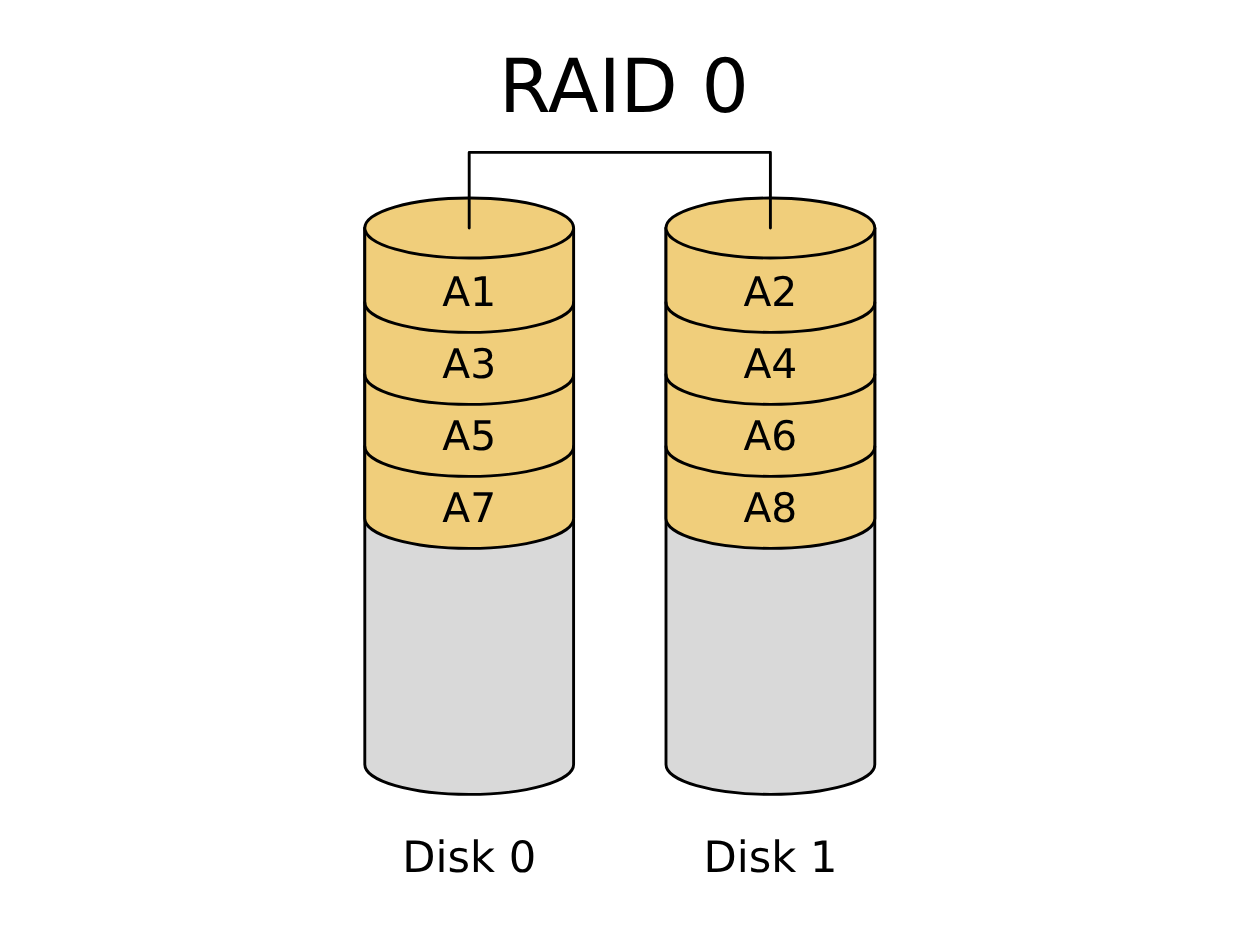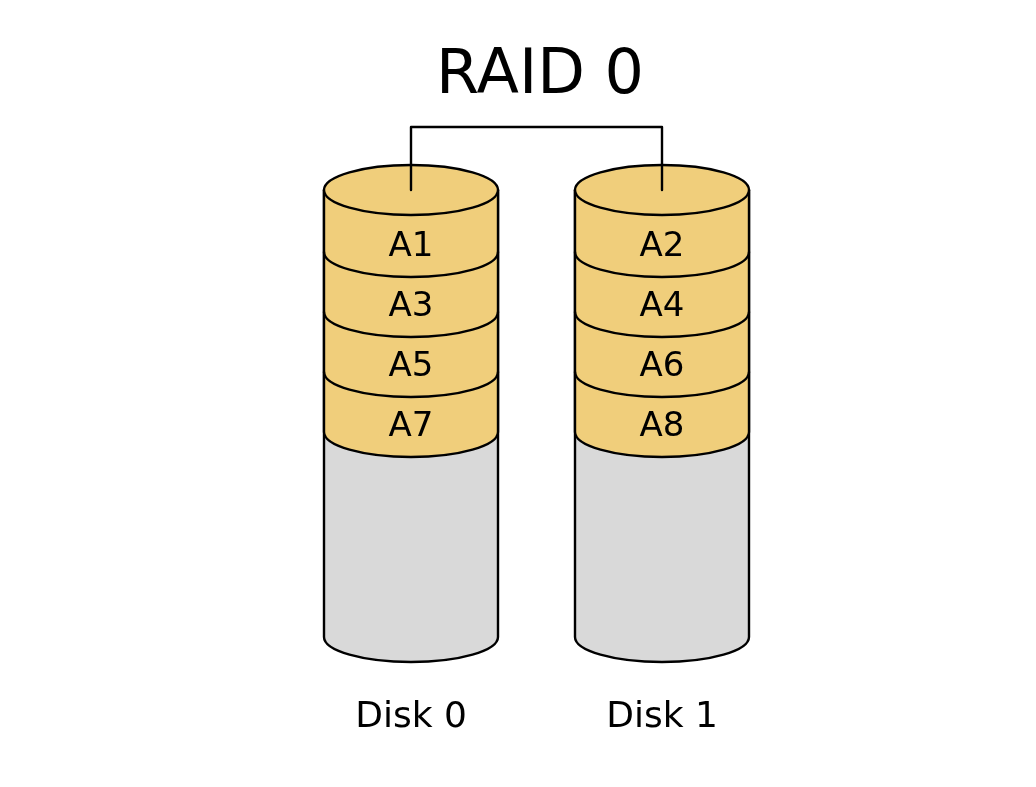--- a/index.html
+++ b/index.html
@@ -7,21 +7,20 @@
     padding: 0;
     background: var(--background, #ffffff);
   }
   .stage {
     position: relative;
     width: 988px;
     height: 787px;
     background: var(--background, #ffffff);
     font-family: "DejaVu Sans", sans-serif;
     overflow: hidden;
-    padding-left: 20px;
   }
   svg { display: block; }
   .outline {
     stroke: var(--outline, #000000);
     stroke-width: 2.4;
     stroke-linejoin: round;
     stroke-linecap: round;
   }
   .body-fill  { fill: var(--empty-fill, #d9d9d9); }
   .block-fill { fill: var(--block-fill, #f0ce7b); }

